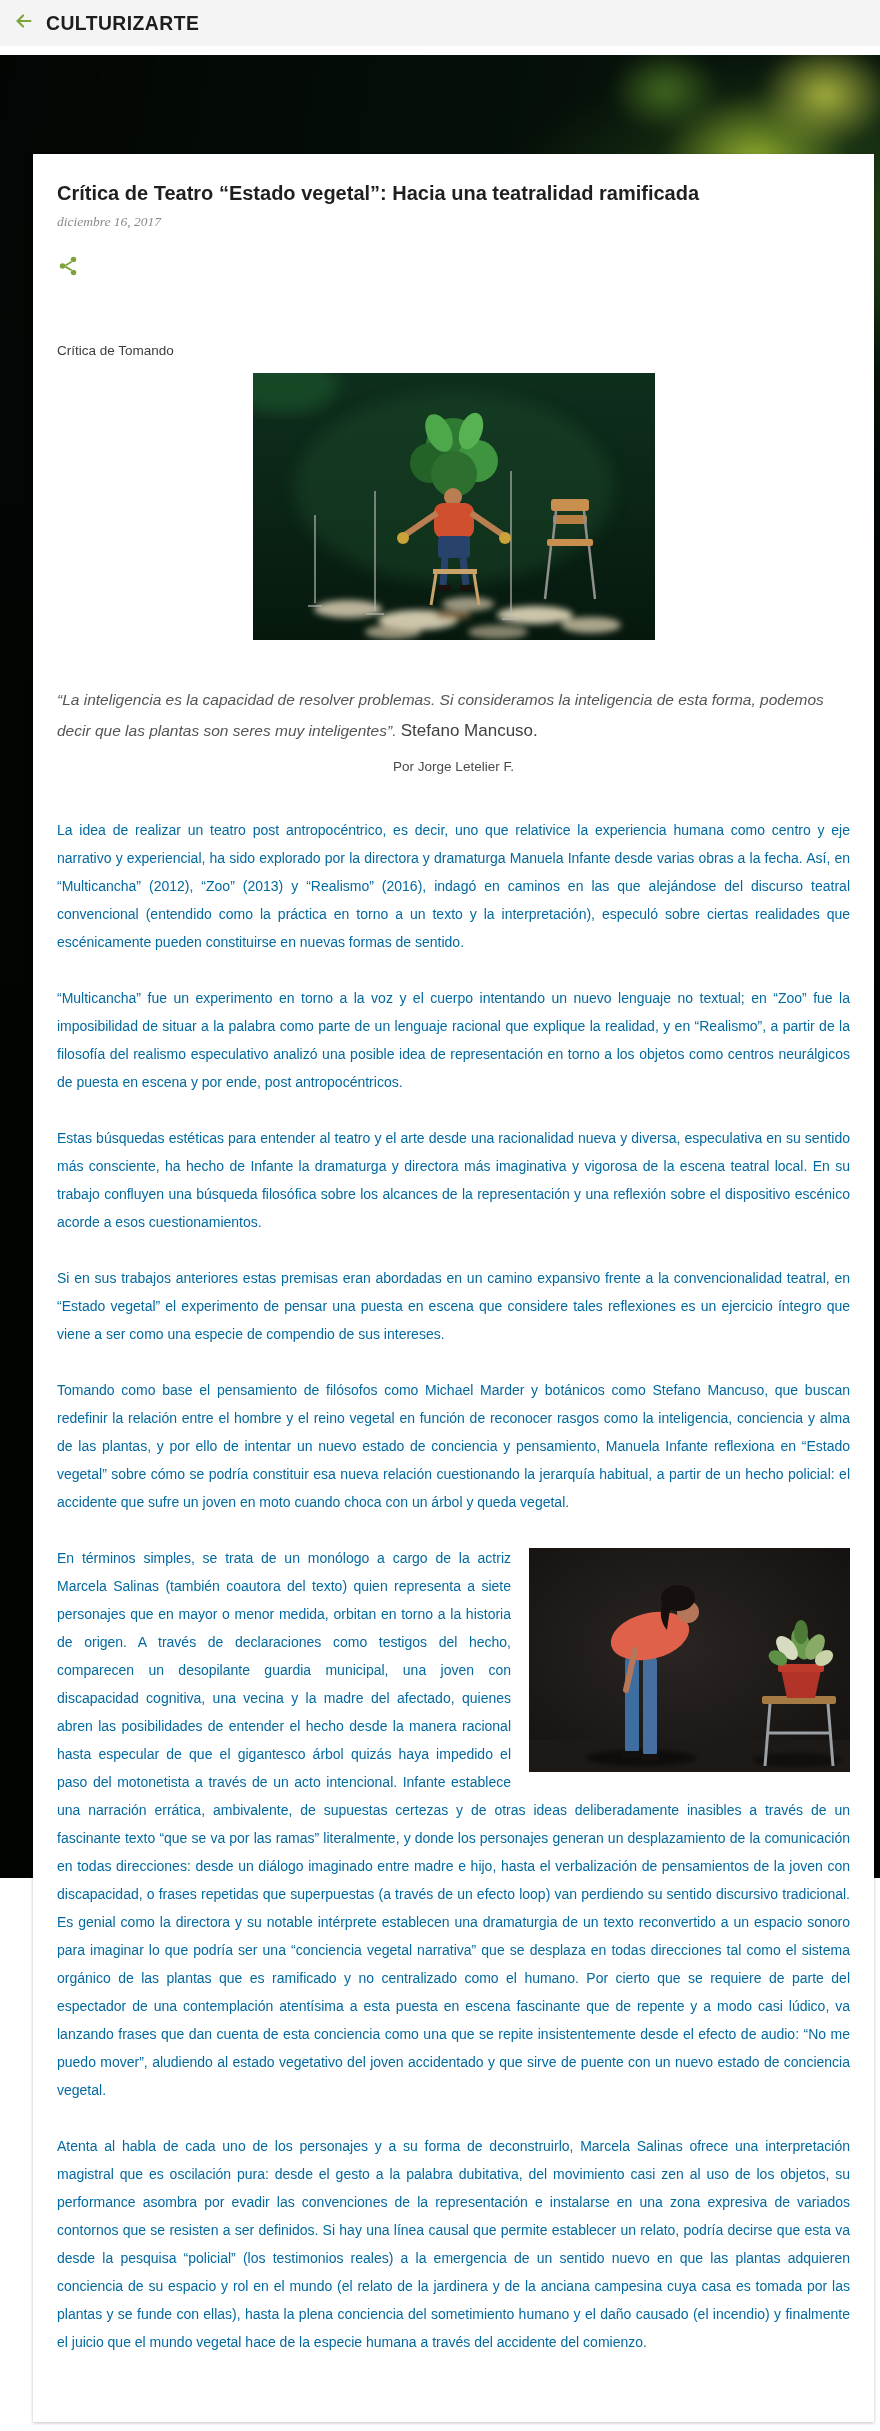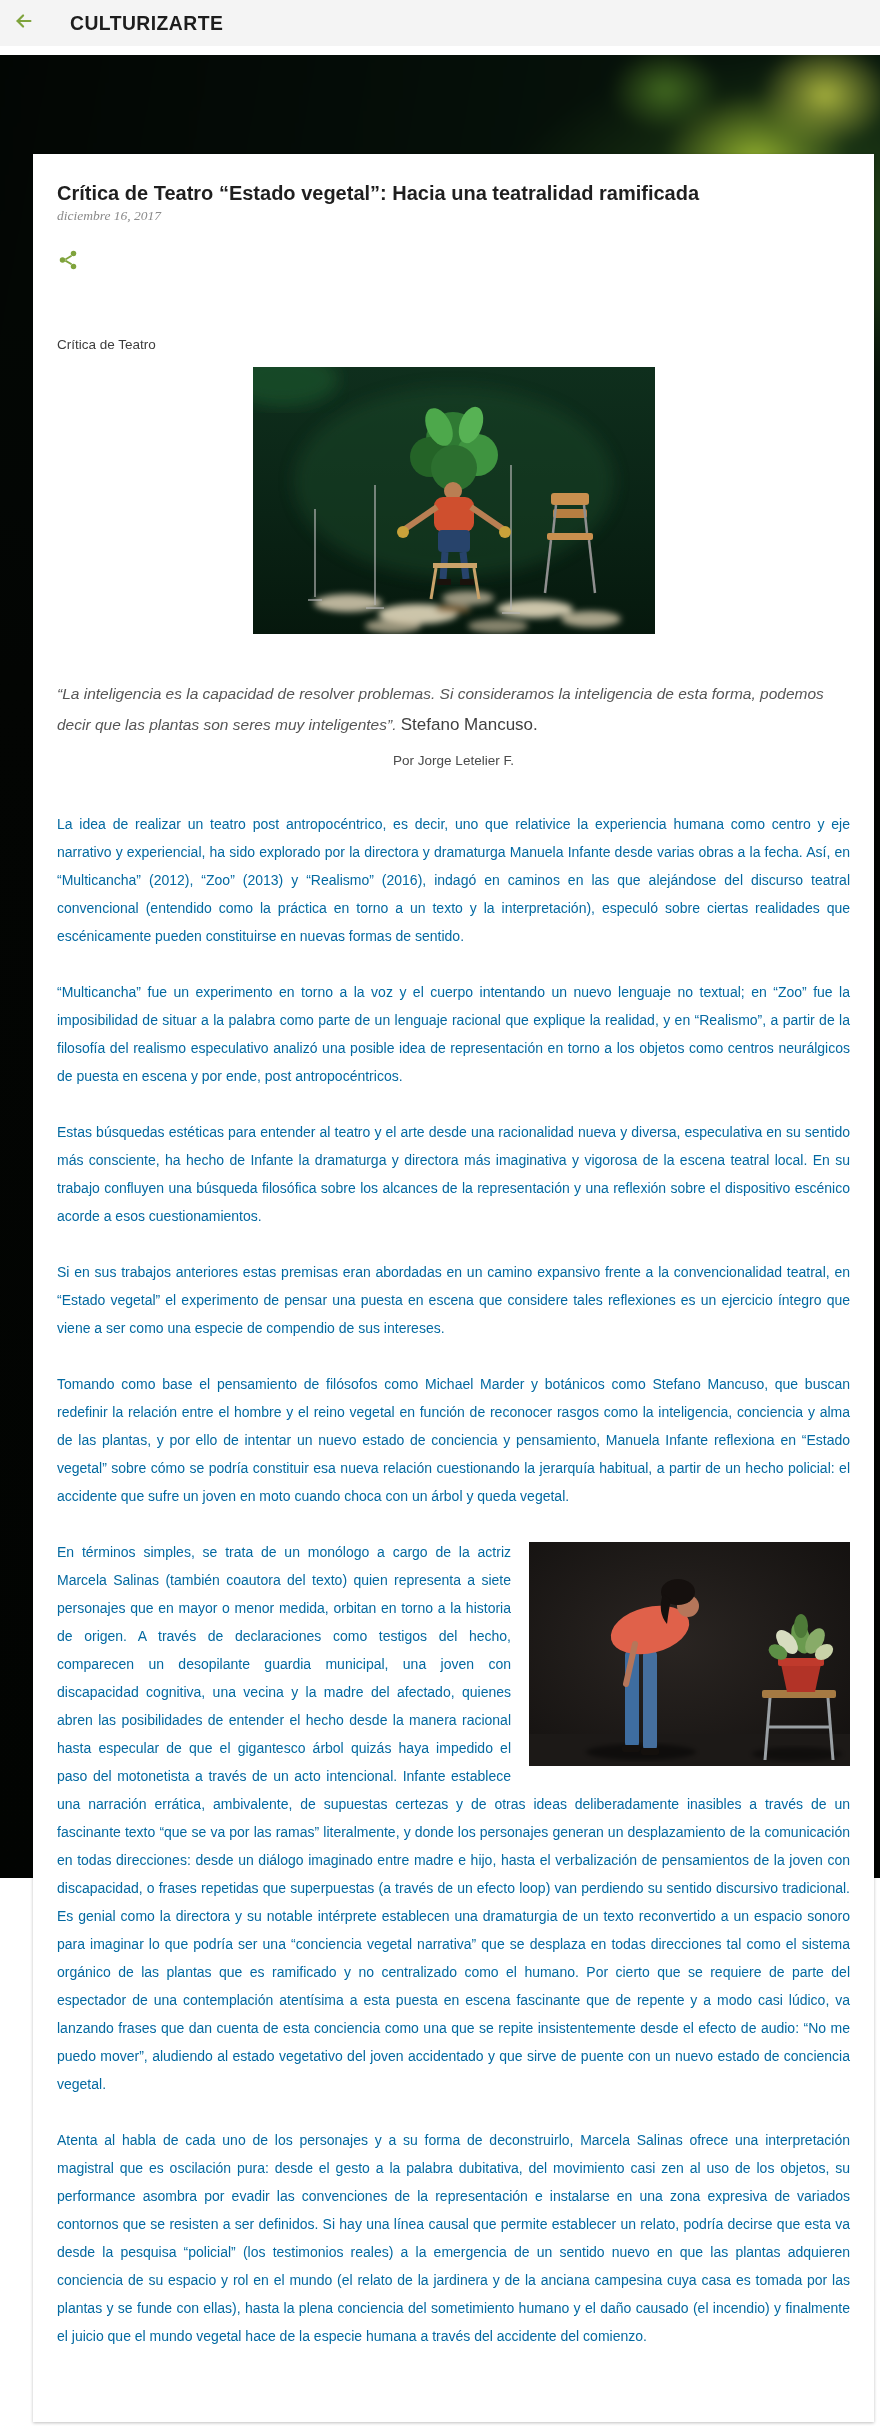--- a/index.html
+++ b/index.html
@@ -1,20 +1,20 @@
 <!DOCTYPE html>
 <html><head>
 <meta charset="utf-8">
 <style>
   html,body{margin:0;padding:0;}
   body{width:880px;background:#ffffff;font-family:"Liberation Sans",sans-serif;-webkit-font-smoothing:antialiased;}
   .page{position:relative;width:880px;height:2431px;overflow:hidden;background:#fff;}
 
   
-  .topbar{position:relative;z-index:3;height:46px;background:#f4f4f4;display:flex;align-items:center;gap:24px;}
+  .topbar{position:relative;z-index:3;height:46px;background:#f4f4f4;display:flex;align-items:center;}
   .back-btn{width:44px;height:44px;display:flex;align-items:center;justify-content:center;cursor:pointer;margin-left:2px;}
   .site-title{font-weight:700;font-size:21px;letter-spacing:.5px;color:#1d1d1d;transform:scale(.92,1);transform-origin:left center;cursor:pointer;}
 
   
   .banner{position:absolute;top:55px;left:0;width:880px;height:1823px;overflow:hidden;background:#050a06;z-index:0;}
   .banner-art{position:absolute;inset:-25px;filter:blur(7px);
     background:
       radial-gradient(130px 95px at 780px 130px, rgba(156,186,48,.9), rgba(156,186,48,0) 72%),
       radial-gradient(95px 75px at 850px 65px,  rgba(196,205,70,.85), rgba(196,205,70,0) 70%),
       radial-gradient(80px 60px at 690px 60px,  rgba(90,140,40,.7),  rgba(90,140,40,0) 70%),
@@ -23,21 +23,21 @@
       radial-gradient(420px 230px at 88% 10%,   rgba(62,112,34,.55), rgba(62,112,34,0) 72%),
       linear-gradient(100deg,#020503 0%,#06120a 55%,#0c2010 100%);}
   .banner-shade{position:absolute;inset:0;
     background:linear-gradient(to bottom, rgba(2,5,3,0) 0px, rgba(2,5,3,0) 250px, rgba(3,6,4,.9) 430px, #030503 620px, #020402 100%);}
 
   
   .card{position:relative;z-index:2;margin:108px 6px 0 33px;width:841px;box-sizing:border-box;
         background:#fff;padding:26px 24px 46px 24px;box-shadow:0 1px 3px rgba(0,0,0,.25);min-height:2268px;}
 
   .post-title{margin:0;font-size:20px;line-height:27px;font-weight:700;color:#1f1f1f;}
-  .post-date{margin-top:1px;font-family:"Liberation Serif",serif;font-style:italic;font-size:13.5px;color:#8a8a8a;}
+  .post-date{margin-top:7px;font-family:"Liberation Serif",serif;font-style:italic;font-size:13.5px;color:#8a8a8a;}
   .share-row{margin-top:25px;}
   .share-btn{display:inline-block;width:22px;height:22px;cursor:pointer;}
 
   .post-category{margin-top:62px;font-size:13.5px;color:#3d3d3d;}
   .post-headline{margin-top:17px;text-align:center;font-size:15px;font-weight:700;color:#2b2b2b;}
 
   figure{margin:0;}
   .fig-center{margin:15px auto 0 auto;width:402px;display:block;cursor:pointer;}
   .fig-right{float:right;width:321px;margin:4px 0 12px 18px;cursor:pointer;}
   figure svg{display:block;}
@@ -85,21 +85,21 @@
             <circle cx="18" cy="5" r="3"></circle>
               <circle cx="6" cy="12" r="3"></circle>
               <circle cx="18" cy="19" r="3"></circle>
             <path d="M8.6 13.5l6.8 3.9 1-1.7-6.8-3.9z"></path>
               <path d="M15.4 6.6l-6.8 3.9 1 1.7 6.8-3.9z"></path>
           </svg>
         </span>
       </span>
     </div>
 
-    <div class="post-category">Crítica de Teatro</div>
+    <div class="post-category">Crítica de Tomando</div>
 
     <figure class="fig-center">
       <svg width="402" height="267" viewBox="0 0 402 267">
         <defs>
           <linearGradient id="bg1" x1="0" y1="0" x2="0" y2="1">
             <stop offset="0" stop-color="#0f2f1d"></stop>
               <stop offset=".55" stop-color="#0a2315"></stop>
               <stop offset="1" stop-color="#06180d"></stop>
           </linearGradient>
           <filter id="b3">

